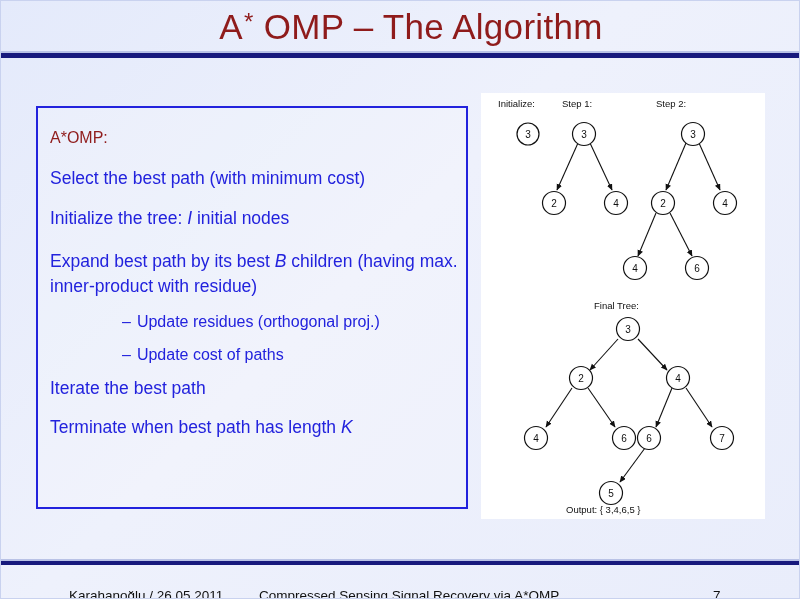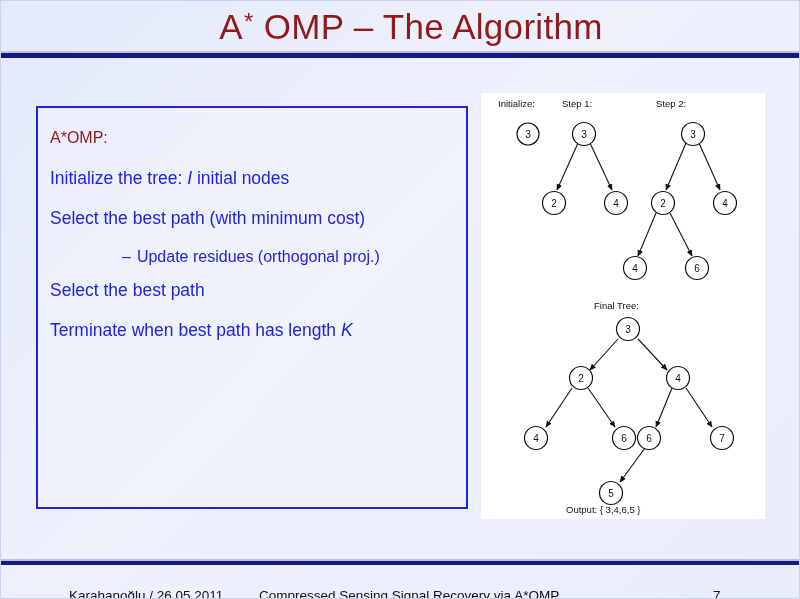--- a/index.html
+++ b/index.html
@@ -197,30 +197,32 @@
     <div class="slide-title"><span>A</span><span class="star">*</span><span> OMP – The Algorithm</span></div>
   </div>
   <div class="title-rule-hi"></div>
   <div class="title-rule"></div>
 
   <div class="body-box">
     <div class="body-list">
 
       <div class="line head">A*OMP:</div>
 
+      <div class="line"><span>Select the best path (with minimum cost)</span></div>
+
       <div class="line"><span>Initialize the tree: </span><span class="ital">I</span><span> initial nodes</span></div>
 
-      <div class="line"><span>Select the best path (with minimum cost)</span></div>
-
-
+
+      <div class="line wrap"><span>Expand best path by its best </span><span class="ital">B</span><span> children (having max. inner-product with residue)</span></div>
 
       <div class="line sub"><span class="dash">–</span><span>Update residues (orthogonal proj.)</span></div>
 
-
-      <div class="line"><span>Select the best path</span></div>
+      <div class="line sub"><span class="dash">–</span><span>Update cost of paths</span></div>
+
+      <div class="line"><span>Iterate the best path</span></div>
 
       <div class="line"><span>Terminate when best path has length </span><span class="ital">K</span></div>
 
     </div>
   </div>
 
   <div class="diagram-panel">
     <svg width="275" height="426" viewBox="0 0 275 426">
       <defs>
         <marker id="arw" markerWidth="7" markerHeight="7" refX="5.4" refY="2.6" orient="auto" markerUnits="strokeWidth">

